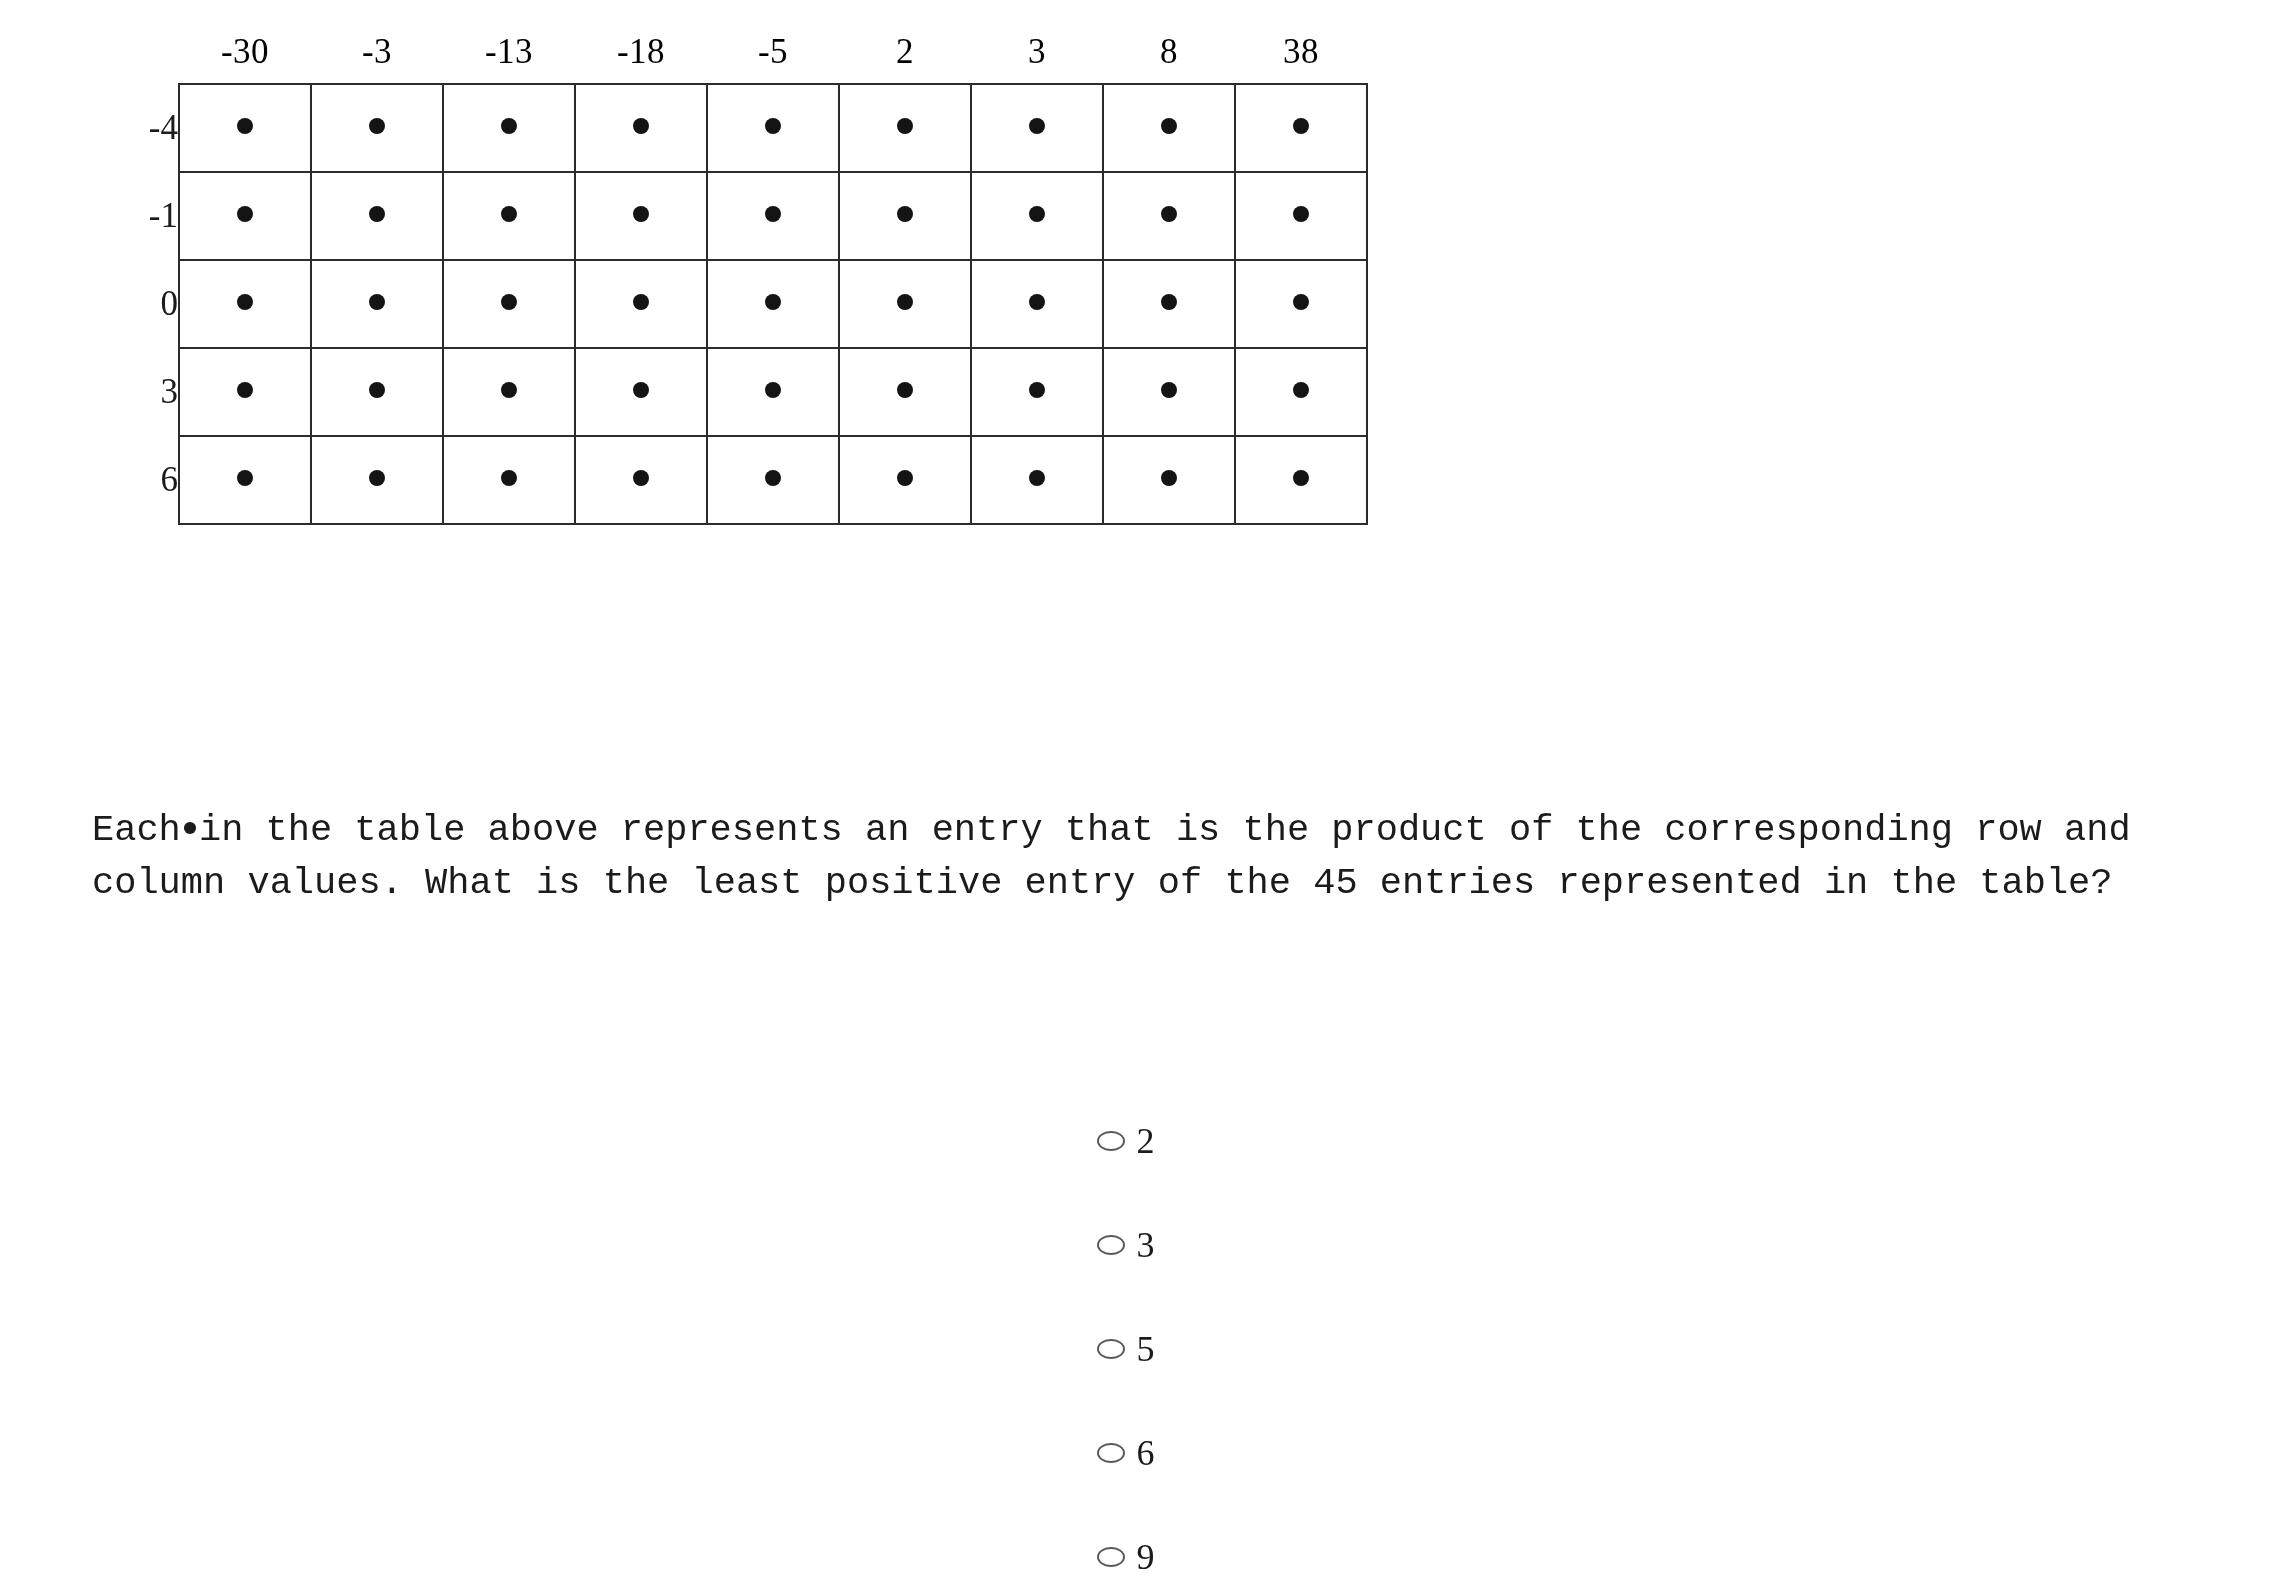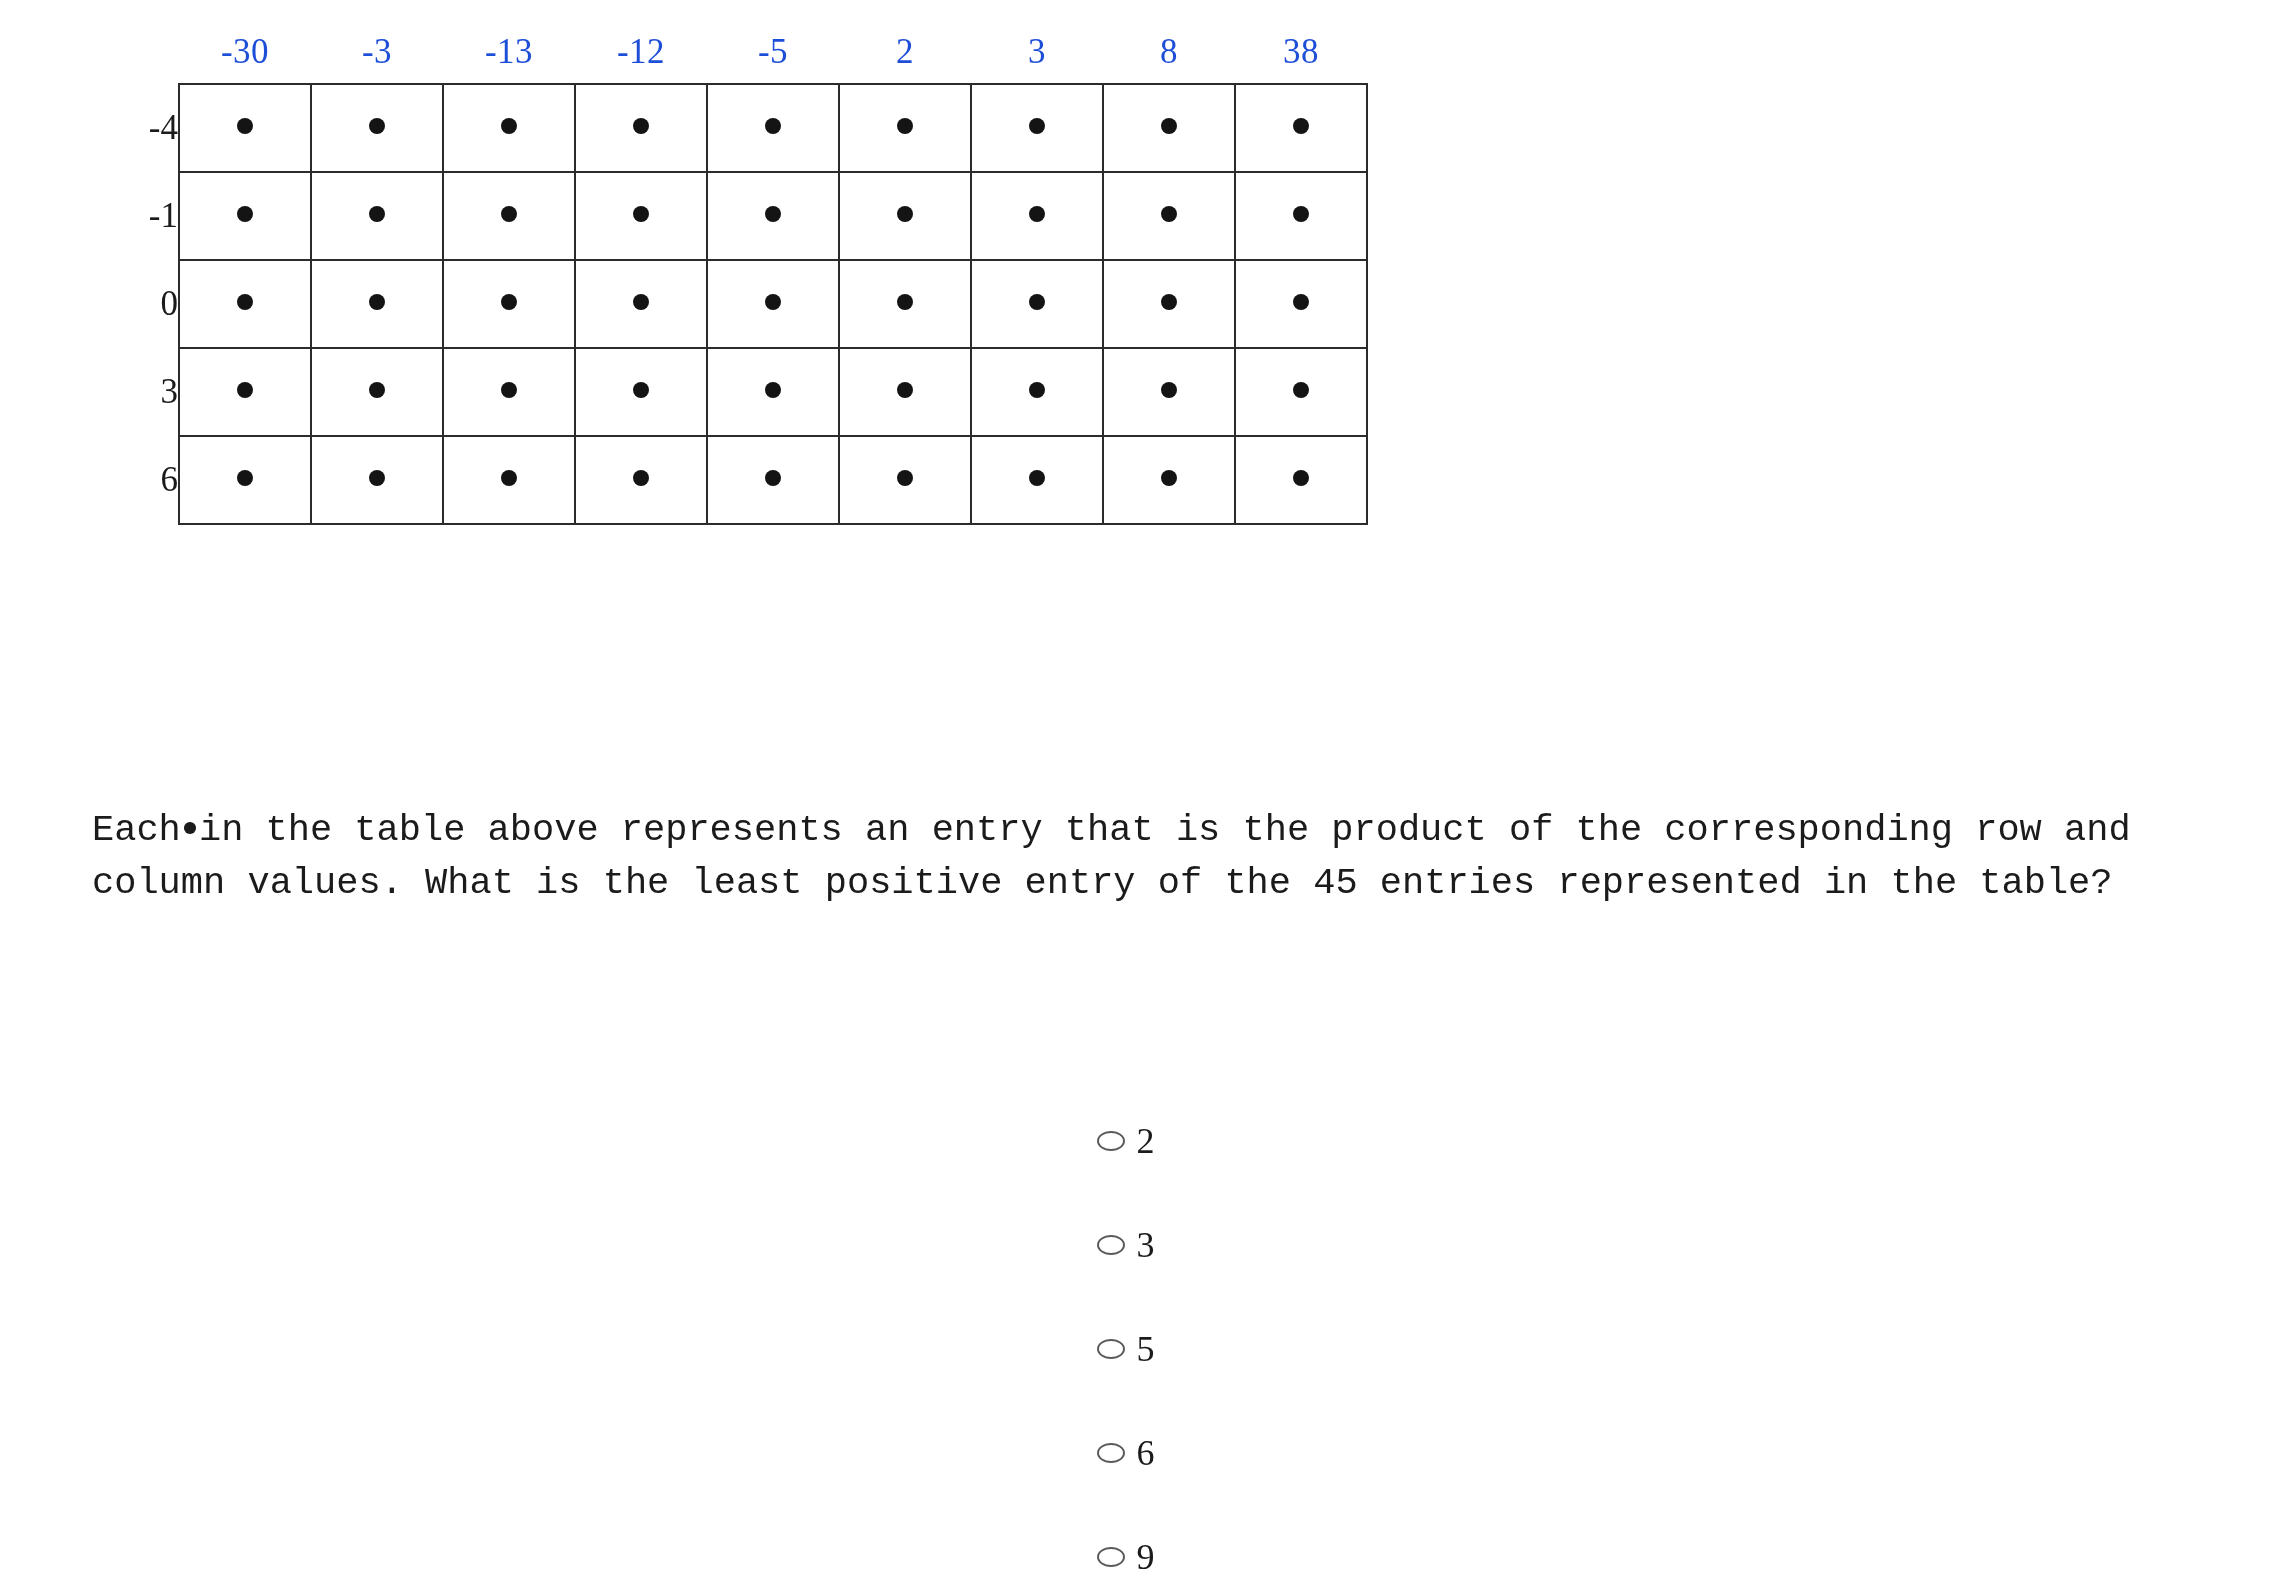--- a/index.html
+++ b/index.html
@@ -43,21 +43,21 @@
   
   .col-head {
     width: 130px;
     height: 63px;
     border: none;
     text-align: center;
     vertical-align: middle;
     font-size: 35px;
     font-weight: 400;
     letter-spacing: 0.4px;
-    color: #1d4ed8;
+    color: #000000;
   }
 
   
   .row-head {
     width: 81px;
     height: 86px;
     border: none;
     text-align: right;
     padding-right: 13px;
     vertical-align: middle;
@@ -136,21 +136,21 @@
 <body>
 
 <div id="table-figure">
   <table class="grid">
     <tbody>
         <tr>
       <td class="corner"></td>
       <td class="col-head">-30</td>
       <td class="col-head">-3</td>
       <td class="col-head">-13</td>
-      <td class="col-head">-12</td>
+      <td class="col-head">-18</td>
       <td class="col-head">-5</td>
       <td class="col-head">2</td>
       <td class="col-head">3</td>
       <td class="col-head">8</td>
       <td class="col-head">38</td>
     </tr>
 
     <tr>
       <td class="row-head">-4</td>
       <td class="cell"><span class="dot"></span></td>

